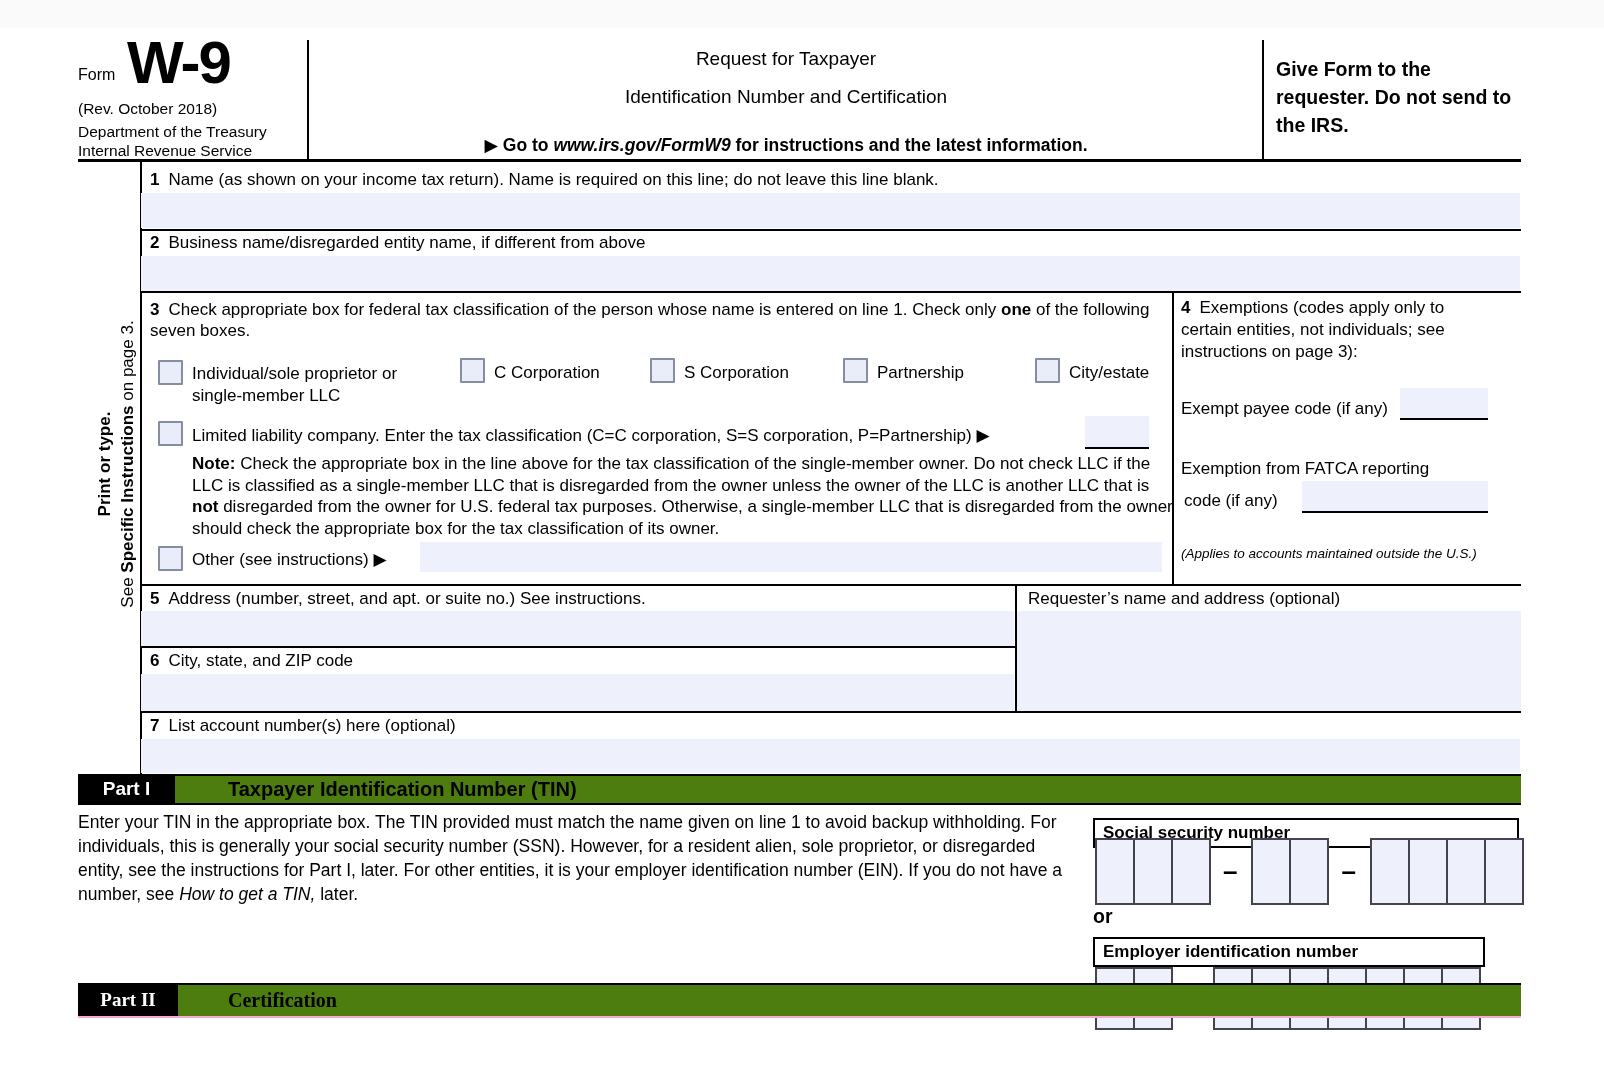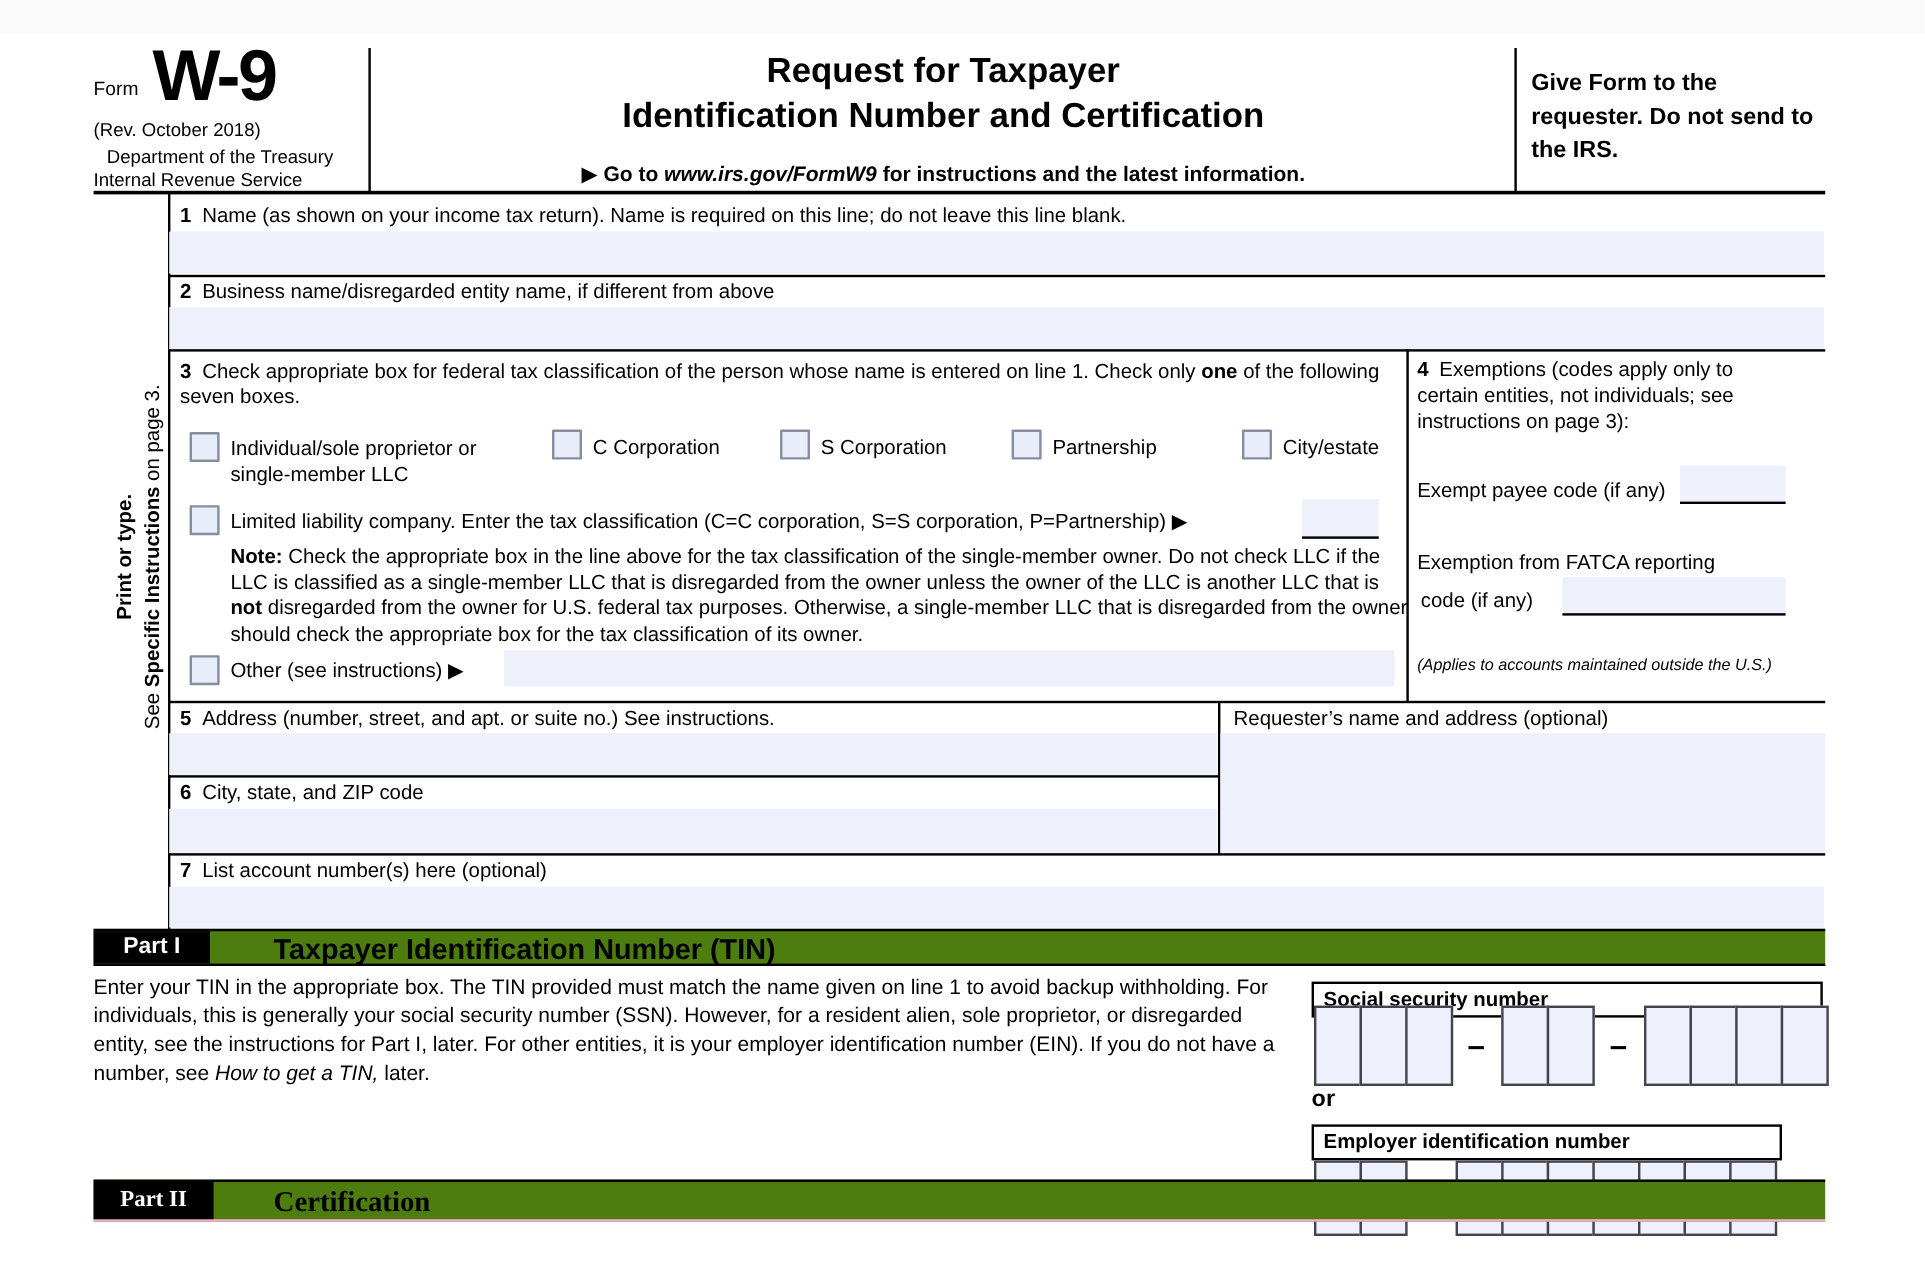--- a/index.html
+++ b/index.html
@@ -13,27 +13,27 @@
   .wrap{white-space:normal;}
   .num{font-weight:bold;margin-right:9px;}
   .field{position:absolute;background:#eef1fb;}
   .ubox{position:absolute;background:#eef1fb;border-bottom:2.5px solid #000;}
   .checkbox{position:absolute;width:21px;height:21px;background:#e9edf9;border:2px solid #878da0;border-radius:1px;}
   .cbl{font-size:17px;}
   
   .form-word{font-size:16px;}
   .w9{font-size:60px;font-weight:bold;letter-spacing:-2px;line-height:1;}
   .hsmall{font-size:15.5px;line-height:19px;}
-  .title{font-size:29px;font-weight:bold;line-height:38px;text-align:center;}
+  .title{font-size:19px;font-weight:normal;line-height:38px;text-align:center;}
   .goto{font-size:17.5px;font-weight:bold;text-align:center;}
   .givebox{font-size:19.5px;font-weight:bold;line-height:28px;}
   
   .part-bar{position:absolute;left:78px;width:1443px;background:#4d7c0f;border-top:2.5px solid #000;display:flex;align-items:stretch;}
   .part-chip{background:#000;color:#fff;font-weight:bold;font-size:19px;text-align:center;padding-top:2px;}
-  .part-title{font-weight:bold;font-size:24px;padding-top:2px;}
+  .part-title{font-weight:bold;font-size:20px;padding-top:2px;}
   
   .tin-label{position:absolute;border:2px solid #000;background:#fff;font-weight:bold;font-size:17px;padding:3px 0 0 8px;}
   .cellrow{position:absolute;display:flex;align-items:center;}
   .cellgroup{display:flex;}
   .cell{width:36px;background:#eef1fb;border:2px solid #44444e;margin-right:-2px;}
   .cell-h67 .cell{height:63px;}
   .cell-h61 .cell{height:59px;}
   .dash{font-weight:bold;font-size:26px;padding:0 14px;}
   .rot{position:absolute;transform:rotate(-90deg);text-align:center;font-size:17px;line-height:23px;white-space:nowrap;}
   i.it{font-style:italic;}
@@ -41,21 +41,21 @@
 </style>
 </head>
 <body>
 
 <div class="page">
   <div class="topband"></div>
 
   <div class="abs form-word" style="left:78px;top:66px;">Form</div>
   <div class="abs w9" style="left:127px;top:33px;">W-9</div>
   <div class="abs hsmall" style="left:78px;top:99px;">(Rev. October 2018)</div>
-  <div class="abs hsmall" style="left:89px;top:122px;">Department of the Treasury</div>
+  <div class="abs hsmall" style="left:78px;top:122px;">Department of the Treasury</div>
   <div class="abs hsmall" style="left:78px;top:141px;">Internal Revenue Service</div>
 
   <div class="vline" style="left:307px;top:40px;height:120px;"></div>
 
   <div class="abs title" style="left:312px;top:40px;width:948px;">
     <div>Request for Taxpayer</div>
     <div>Identification Number and Certification</div>
   </div>
   <div class="abs goto" style="left:312px;top:135px;width:948px;"><span>▶ </span><span>Go to </span><i class="it">www.irs.gov/FormW9</i><span> for instructions and the latest information.</span></div>
 

